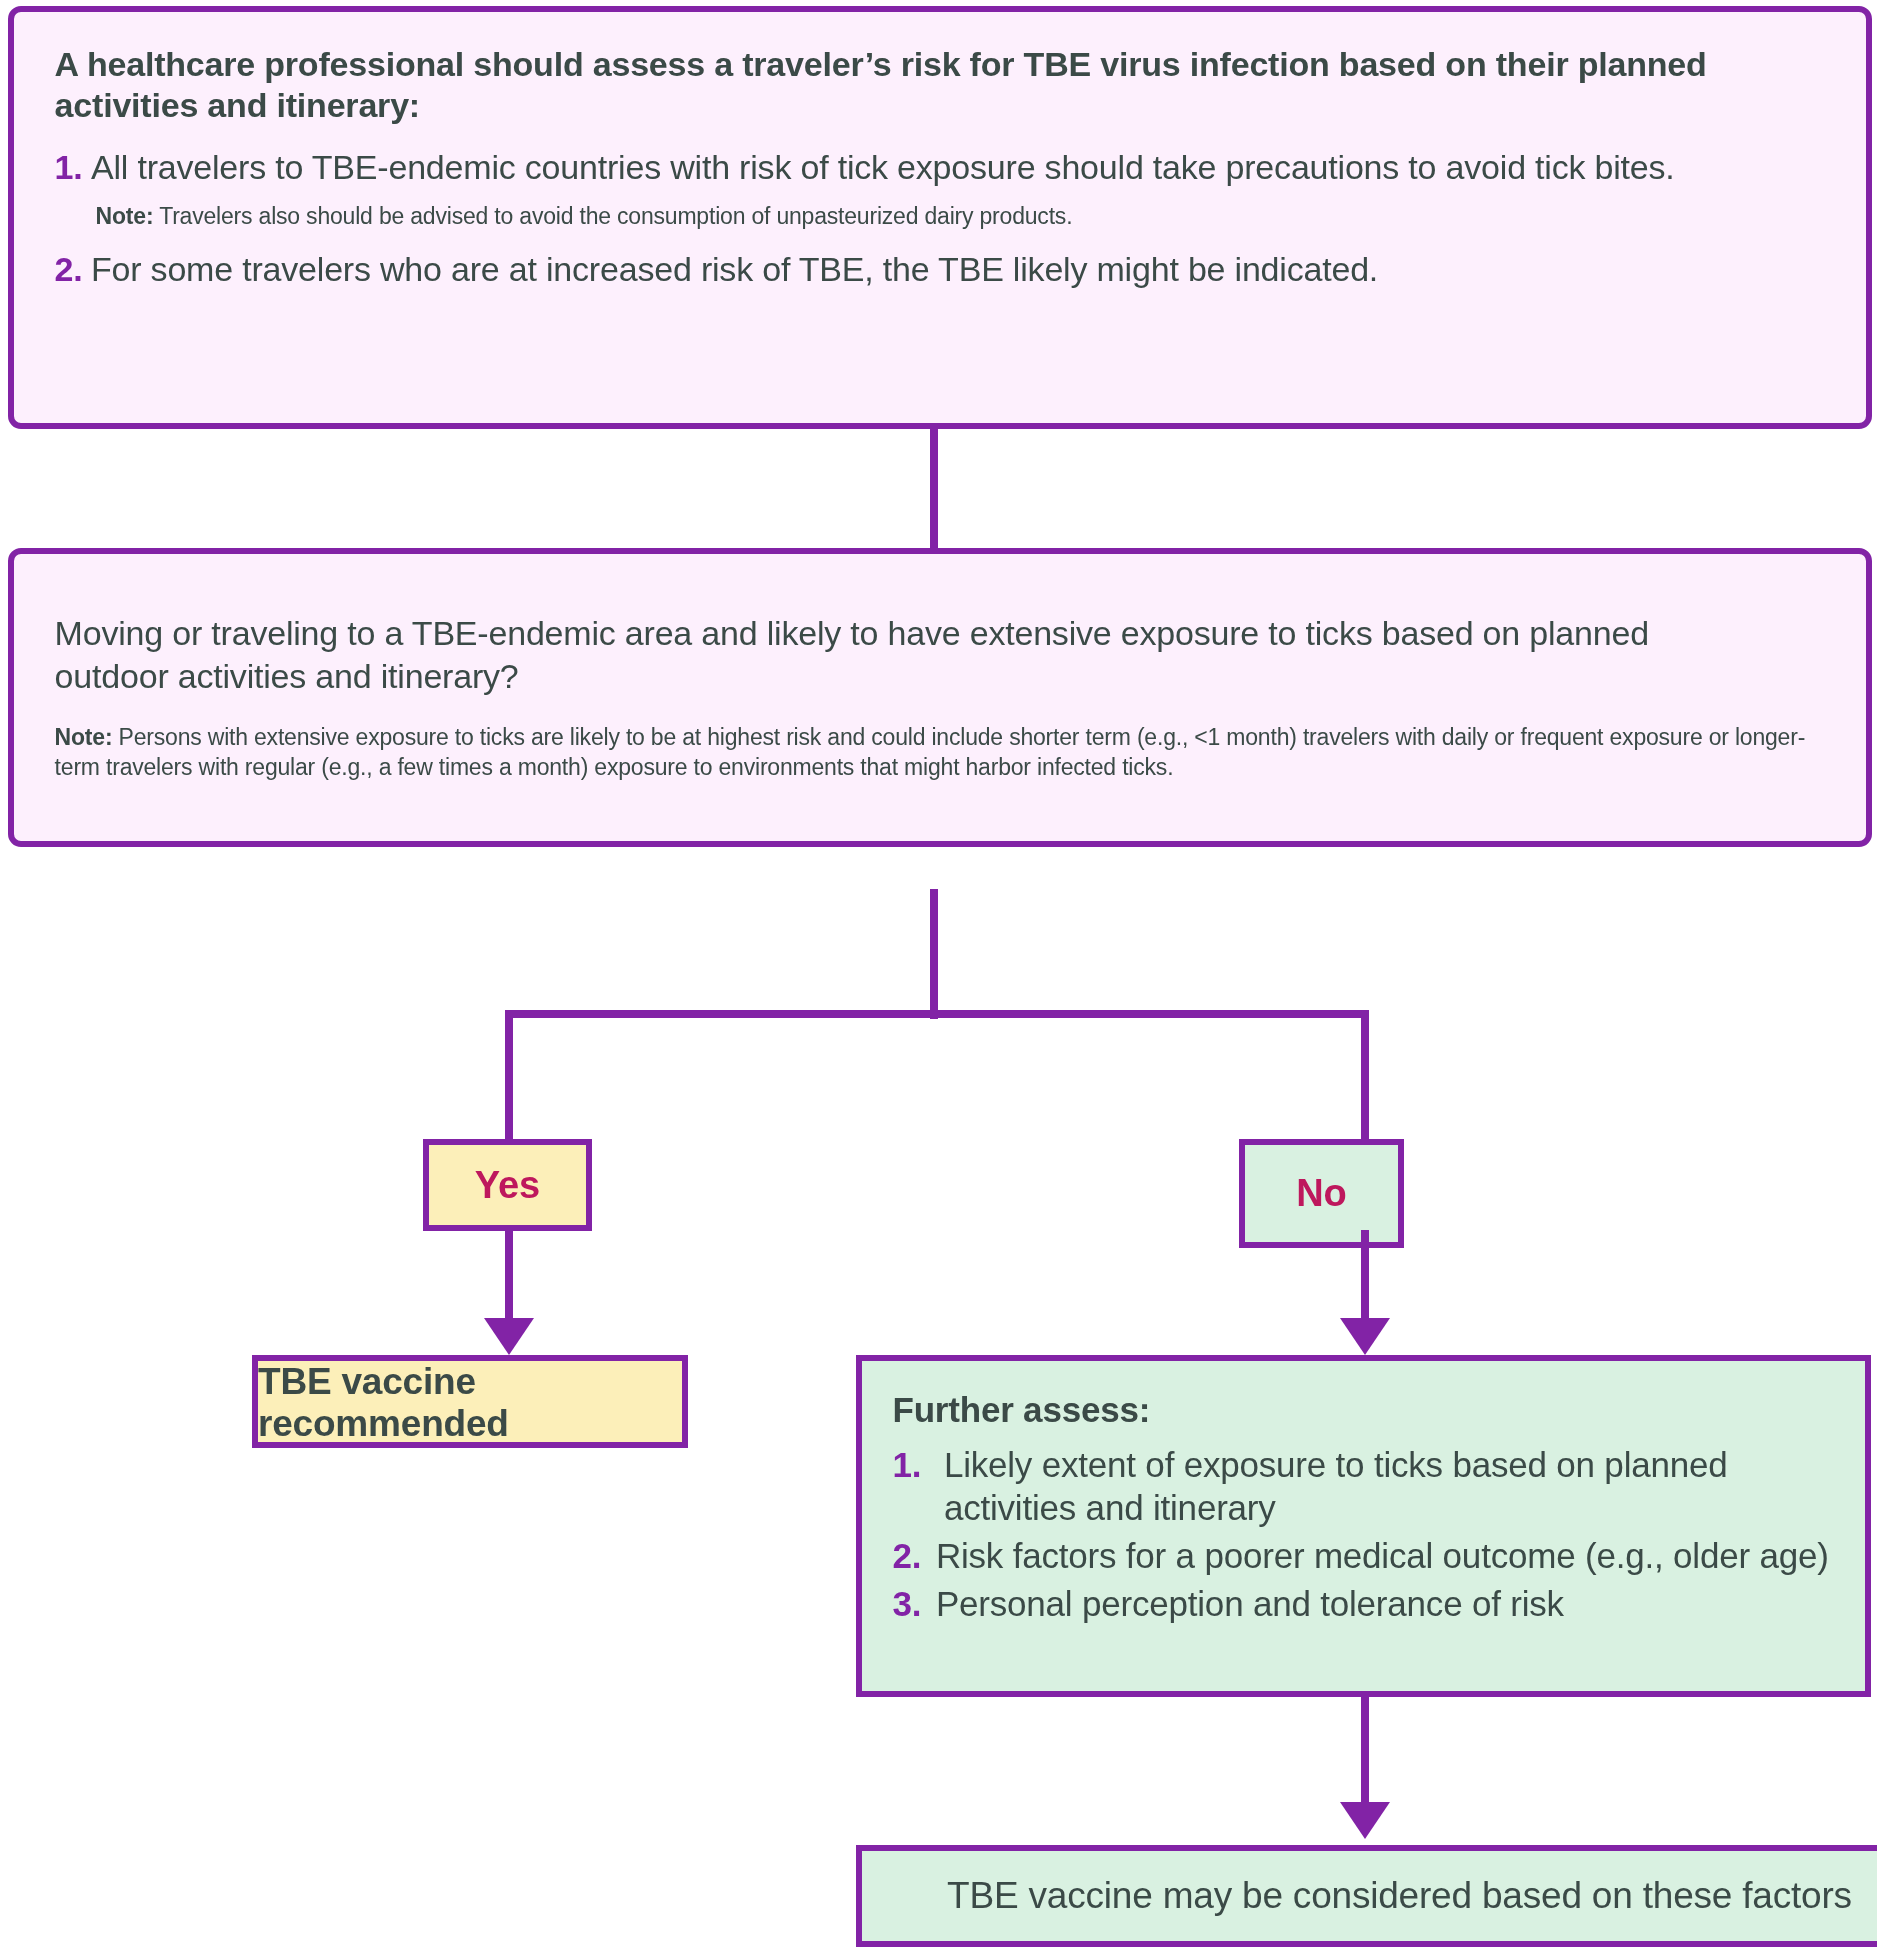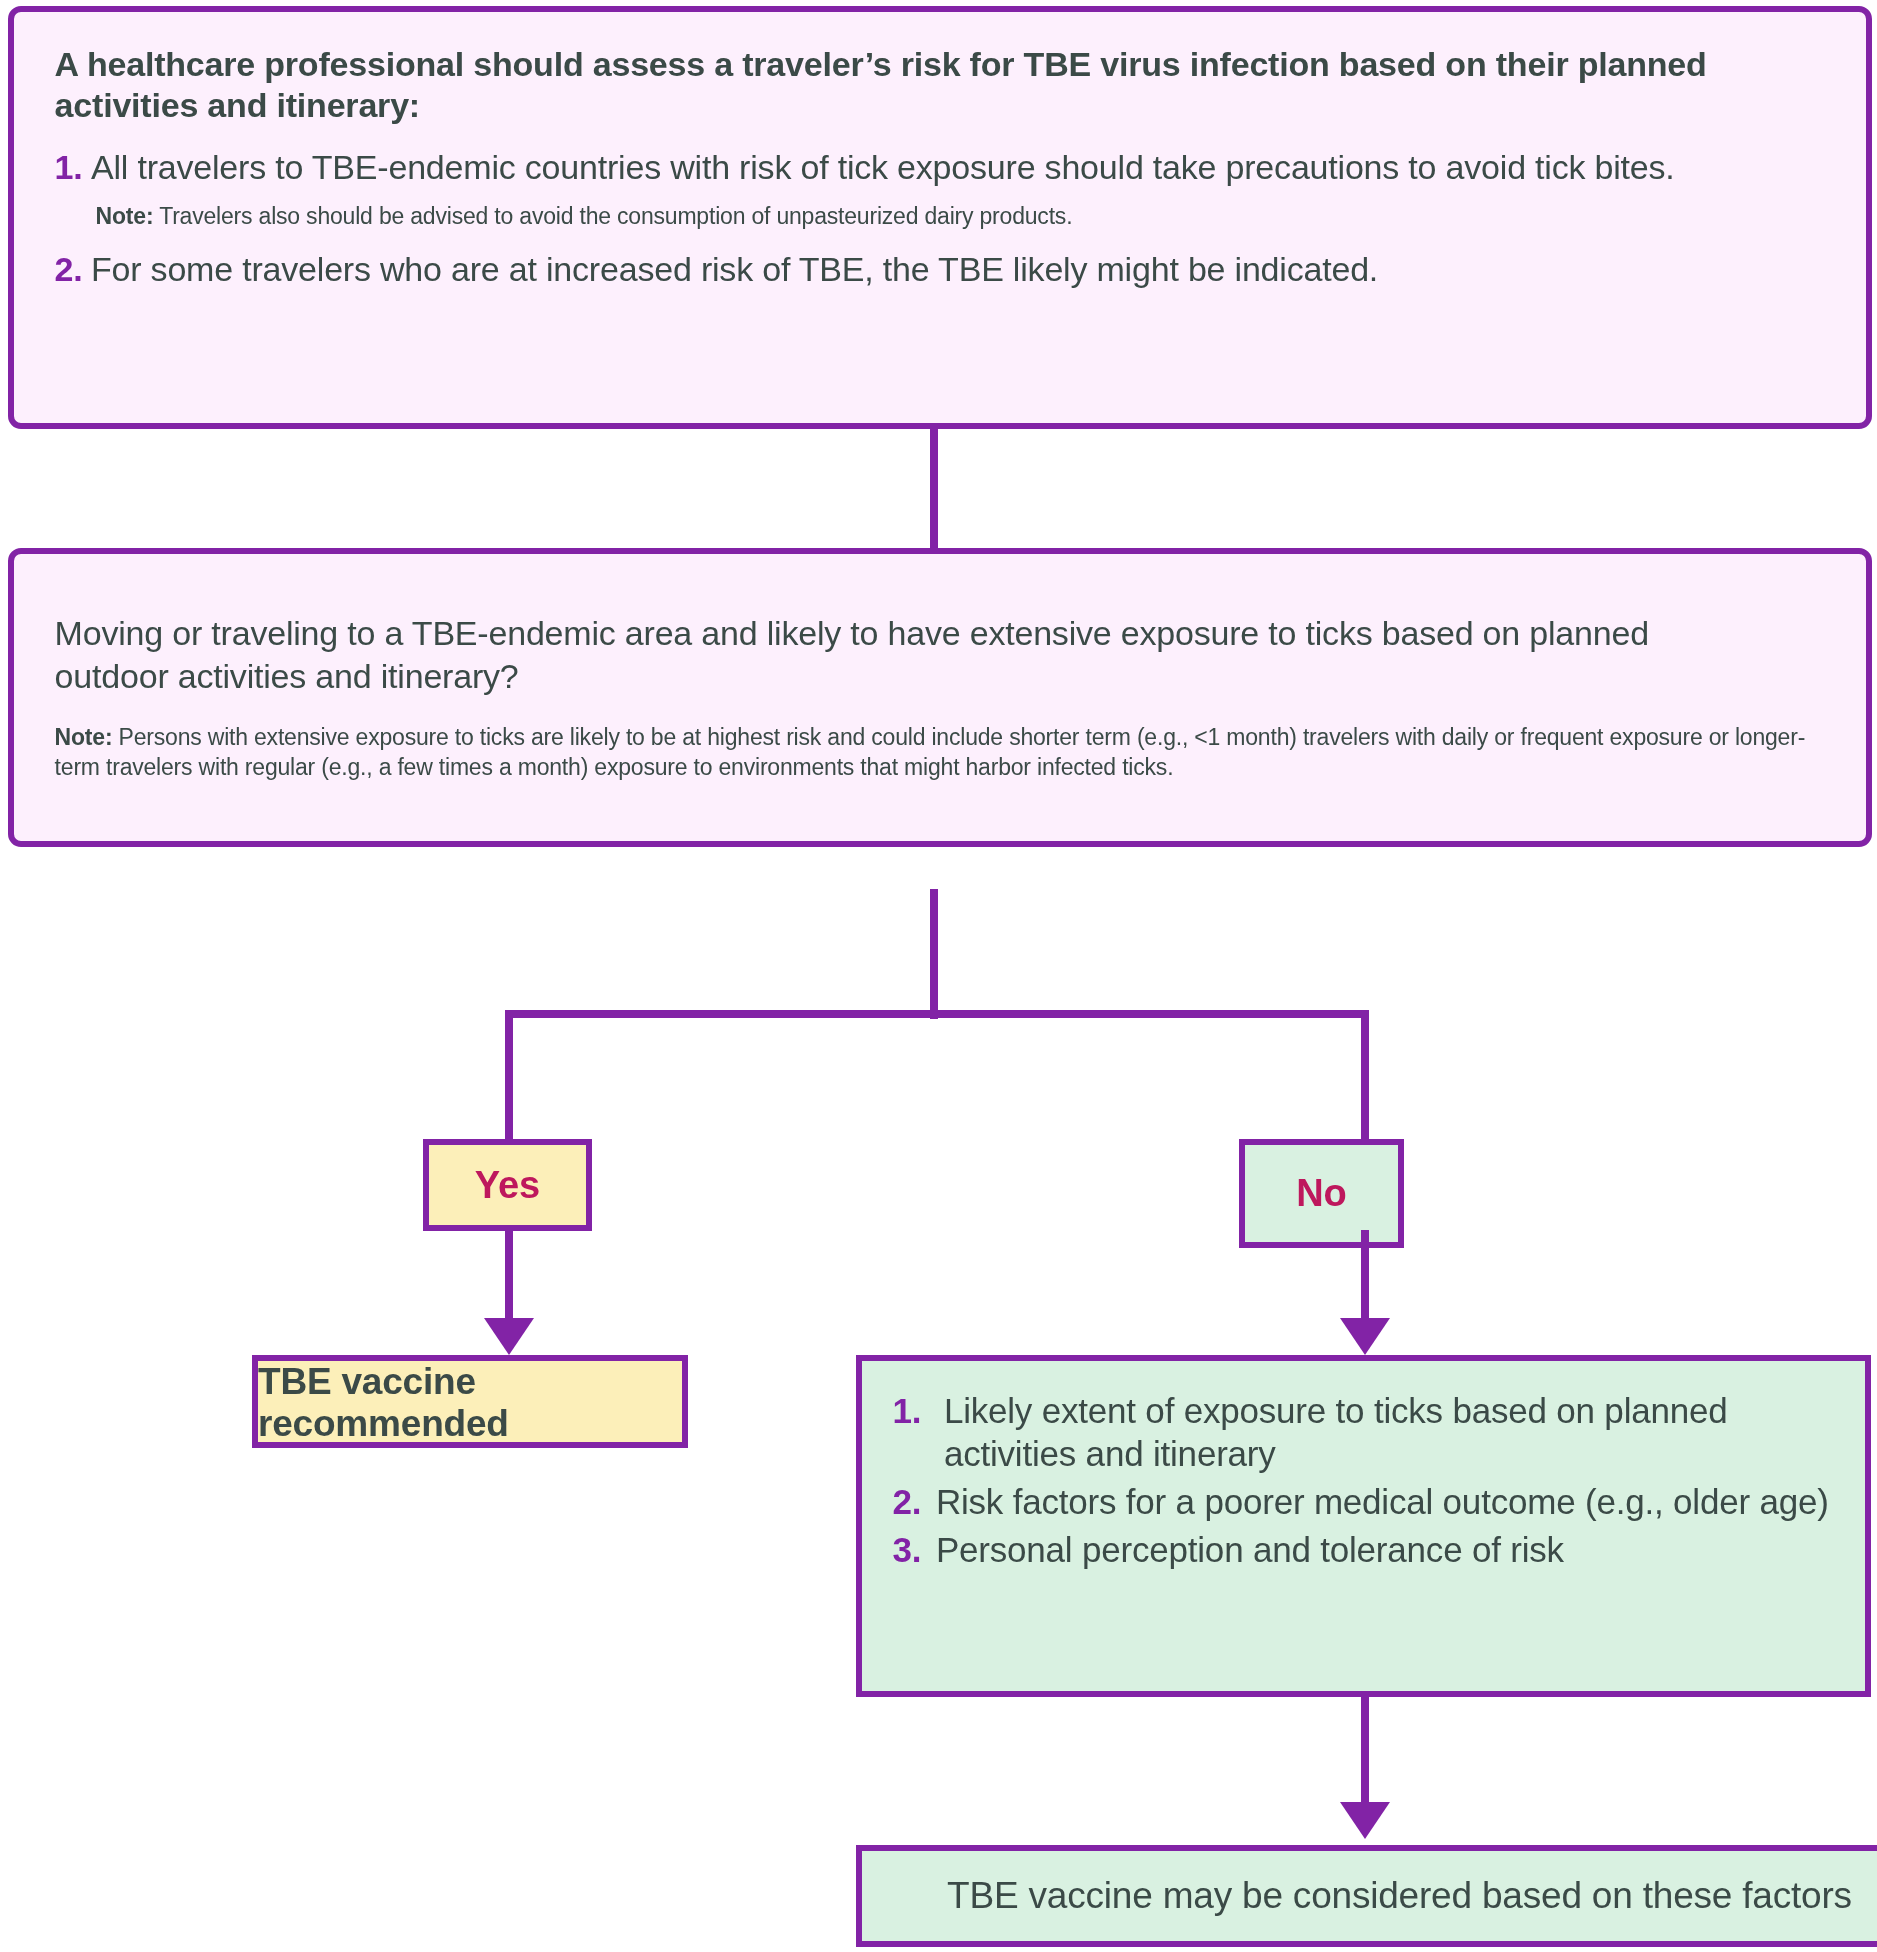--- a/index.html
+++ b/index.html
@@ -188,20 +188,21 @@
   <div class="arrowhead" style="left:484px; top:1318px;"></div>
 
   <div class="conn" style="left:1361px; top:1230px; width:8.4px; height:89px;"></div>
   <div class="arrowhead" style="left:1340px; top:1318px;"></div>
 
   <div class="box box-yellow" id="box-vaccine-rec">
     <span>TBE vaccine recommended</span>
   </div>
 
   <div class="box box-green" id="box-further">
+    <div class="hdr">Further assess:</div>
 
     <div class="item wide">
       <span class="num">1.</span>
       <span>Likely extent of exposure to ticks based on planned activities and itinerary</span>
     </div>
     <div class="item">
       <span class="num">2.</span>
       <span>Risk factors for a poorer medical outcome (e.g., older age)</span>
     </div>
     <div class="item">

